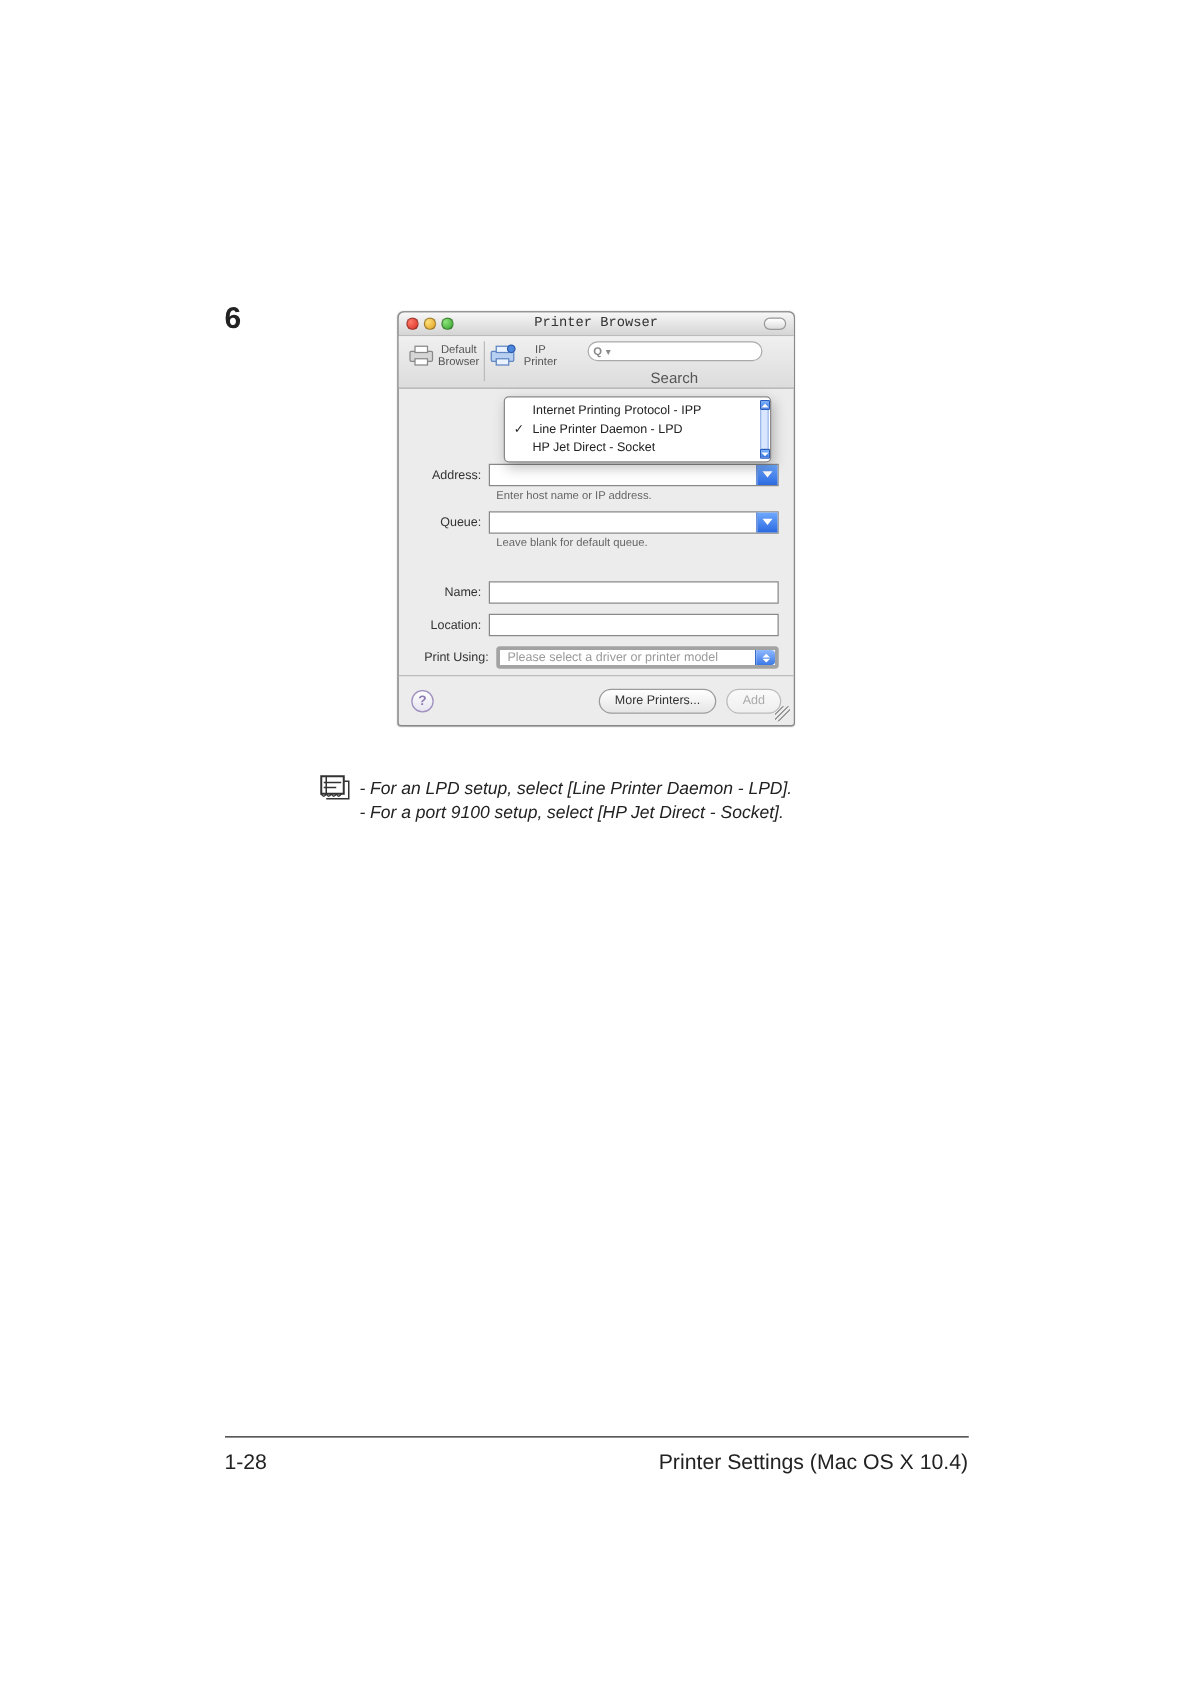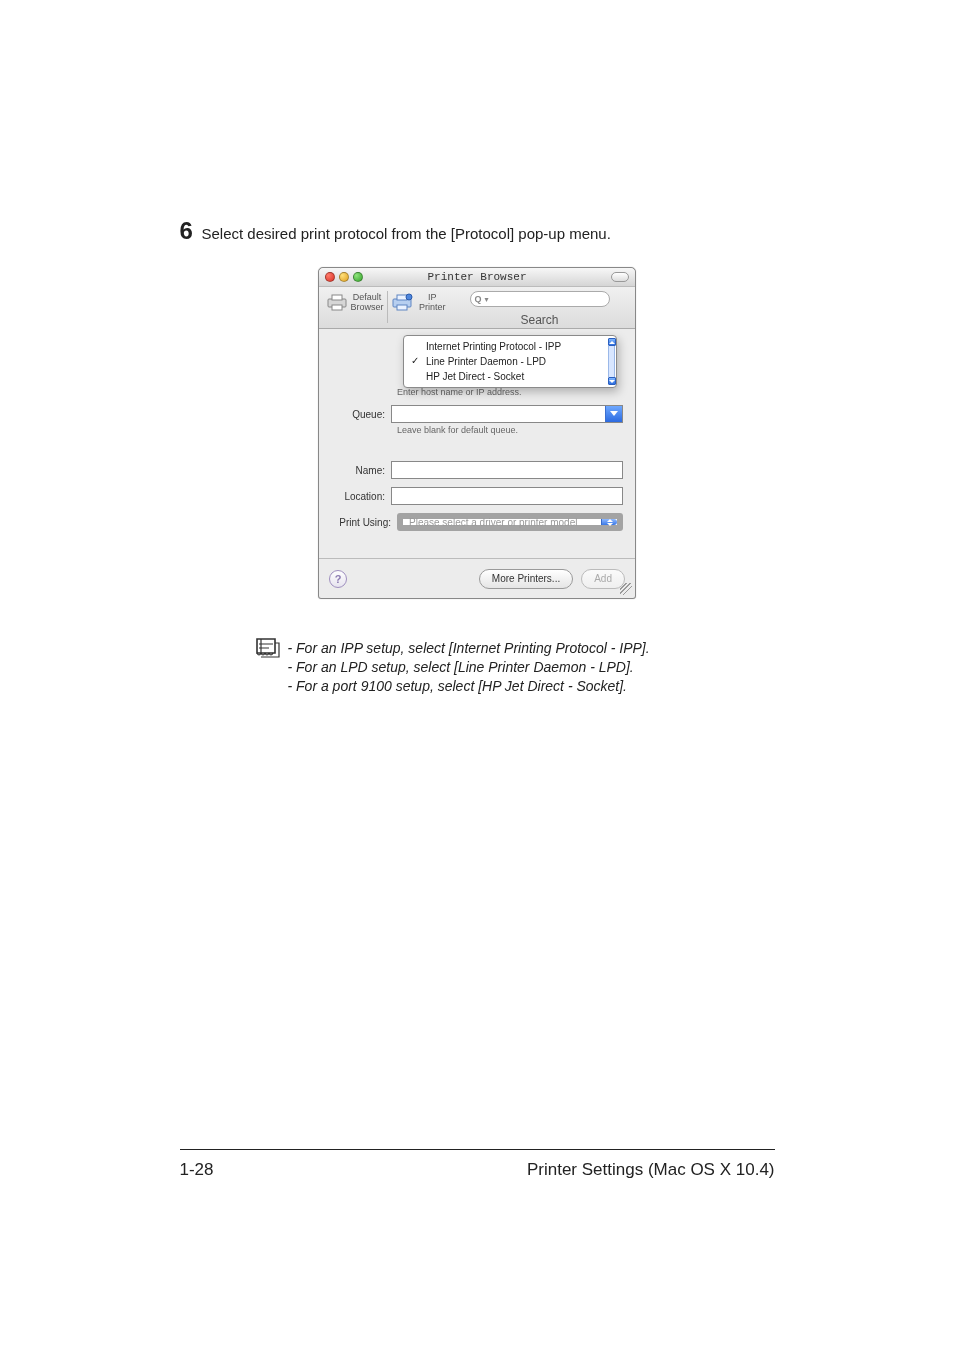--- a/index.html
+++ b/index.html
@@ -60,21 +60,21 @@
   .popup-item.checked::before { content:"✓"; position:absolute; left:7px; top:1px; font-size:10px;}
   .popup-scroll { position:absolute; right:0; top:0; bottom:0; width:9px; display:flex; flex-direction:column; align-items:center; justify-content:space-between; padding:2px 0;}
   .popup-scroll .sbtn { width:8px; height:8px; background:linear-gradient(#7fb6ff,#2e6fe0); border:0.5px solid #2a5fc0; border-radius:1px; display:flex; align-items:center; justify-content:center;}
   .popup-scroll .sbtn span{width:0;height:0;border-left:3px solid transparent;border-right:3px solid transparent;}
   .popup-scroll .sbtn.up span{border-bottom:3px solid #fff;}
   .popup-scroll .sbtn.down span{border-top:3px solid #fff;}
   .popup-scroll .track{flex:1;width:7px;background:#d8e6ff;border-left:0.5px solid #9bb8e8;border-right:0.5px solid #9bb8e8;}
 
   .section-gap { height: 18px; }
 
-  .select-box { height:18px; border:6px solid #a3a3a3; background:#fff; width:100%; border-radius:3px; position:relative; display:flex; align-items:center; padding-left:6px; font-size:10px; color:#9a9a9a;}
+  .select-box { height:18px; border:3px solid #a3a3a3; background:#fff; width:100%; border-radius:3px; position:relative; display:flex; align-items:center; padding-left:6px; font-size:10px; color:#9a9a9a;}
   .select-box .endcap { position:absolute; right:0; top:0; bottom:0; width:16px; background:linear-gradient(#8fb9ff,#3a78e6); border-left:1px solid #3769c8; border-radius:0 3px 3px 0; display:flex; align-items:center; justify-content:center;}
   .select-arrows{display:flex;flex-direction:column;gap:1px;align-items:center;}
   .select-arrows span{width:0;height:0;border-left:3px solid transparent;border-right:3px solid transparent;}
   .select-arrows .up{border-bottom:3px solid #fff;}
   .select-arrows .dn{border-top:3px solid #fff;}
 
   .bottom-bar { height:40px; border-top:1px solid #bbb; display:flex; align-items:center; padding:0 10px; gap:8px;}
   .help { width:18px; height:18px; border:1.5px solid #9f8fbf; color:#8c7bb1; border-radius:50%; display:flex; align-items:center; justify-content:center; font-size:11px; font-weight:bold; background:linear-gradient(#fefefe,#e7e4ef);}
   .spacer{flex:1;}
   .aqua-btn { height:20px; padding:0 12px; border:1px solid #9a9a9a; border-radius:10px; background:linear-gradient(#ffffff,#e5e5e5); font-size:10px; color:#333; display:flex; align-items:center;}
@@ -96,21 +96,20 @@
   svg { display:block; }
 </style>
 </head>
 <body>
 
 <div class="page">
   <div class="content">
 
     <div class="step-row">
       <span class="step-num">6</span>
-      <span class="step-text">Select desired print protocol from the [Protocol] pop-up menu.</span>
     </div>
 
     <div class="dialog-wrap">
       <div class="dialog">
 
         <div class="titlebar">
           <div class="traffic">
             <div class="dot red"></div>
             <div class="dot yellow"></div>
             <div class="dot green"></div>
@@ -170,20 +169,28 @@
 
           <div style="height:14px;"></div>
           <div class="field-row" style="visibility:hidden;">
             <div class="field-label">Protocol</div>
             <div class="field-input">
                 <div class="text-input"></div>
               </div>
           </div>
 
           <div style="height:14px;"></div>
+          <div class="field-row">
+            <div class="field-label">Address:</div>
+            <div class="field-input">
+                <div class="text-input combo">
+                  <span class="arrow"></span>
+                </div>
+              </div>
+          </div>
           <div class="hint">Enter host name or IP address.</div>
 
           <div class="field-row">
             <div class="field-label">Queue:</div>
             <div class="field-input">
                 <div class="text-input combo">
                   <span class="arrow"></span>
                 </div>
               </div>
           </div>
@@ -236,21 +243,20 @@
     <div class="note-block">
       <span class="note-icon">
         <svg width="26" height="24" viewBox="0 0 26 24">
           <path d="M2 4 H20 V18 H2 Z" fill="none" stroke="#333" stroke-width="1.6"></path>
           <path d="M4 9 H18 M4 13 H14" stroke="#333" stroke-width="1.2"></path>
           <path d="M6 4 V18 M2 18 Q4 22 6 18 M6 18 Q8 22 10 18 M10 18 Q12 22 14 18 M14 18 Q16 22 18 18" fill="none" stroke="#333" stroke-width="1.2"></path>
           <path d="M20 8 H24 V22 H6" fill="none" stroke="#333" stroke-width="1.2"></path>
         </svg>
       </span>
       <div class="note-lines">
-        <p>- For an IPP setup, select [Internet Printing Protocol - IPP].</p>
         <p>- For an LPD setup, select [Line Printer Daemon - LPD].</p>
         <p>- For a port 9100 setup, select [HP Jet Direct - Socket].</p>
       </div>
     </div>
 
   </div>
 
   <div class="footer">
     <div class="footer-inner">
       <span>1-28</span>

